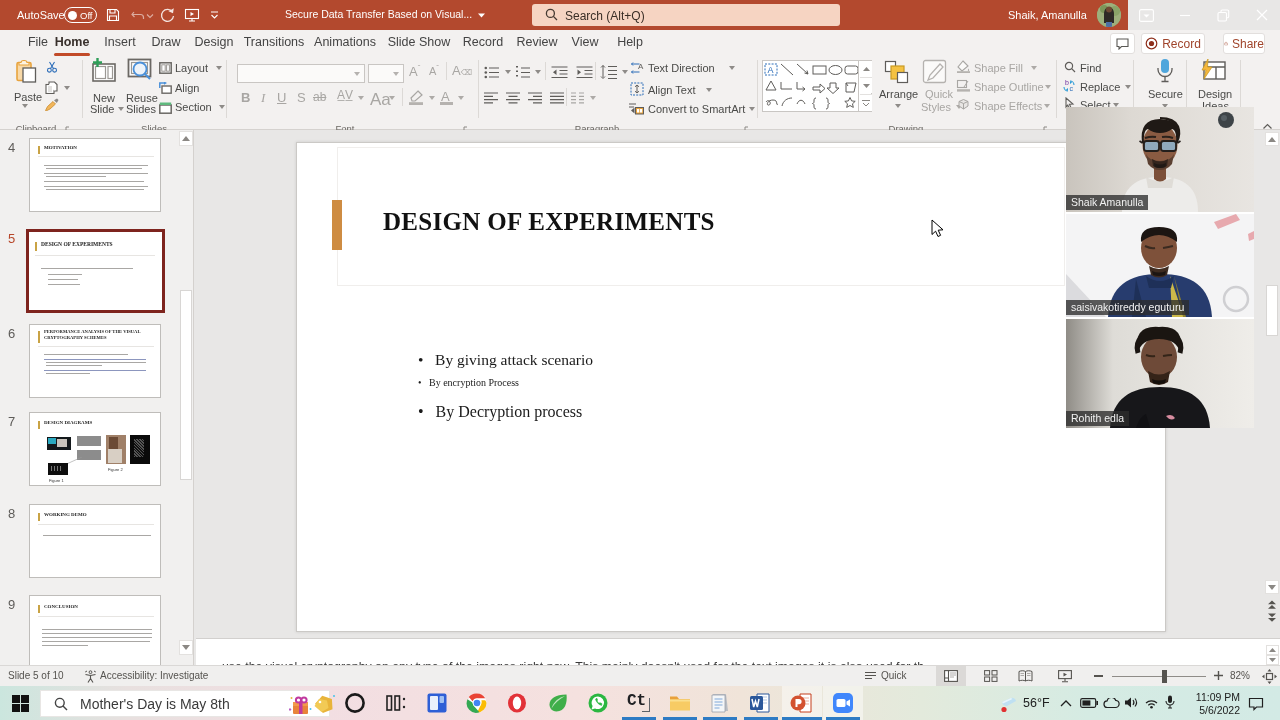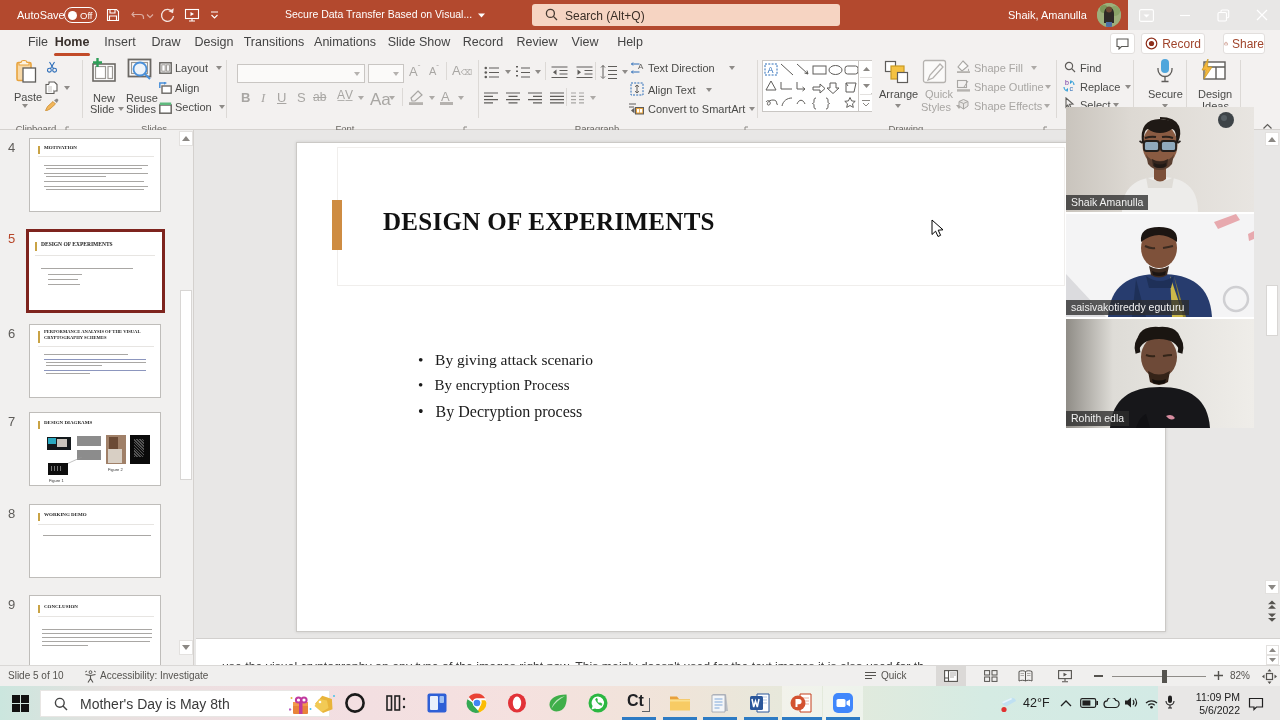--- a/index.html
+++ b/index.html
@@ -71,21 +71,21 @@
 
   
   #notes { left:196px; top:638px; width:1084px; height:27px; background:#fff; border-top:1px solid #D2D0CE; overflow:hidden; }
   #notes-l1 { position:absolute; left:7px; top:5px; font-size:12.3px; color:#3B3B3B; white-space:nowrap; }
   #notes-l2 { position:absolute; left:26px; top:21px; font-size:12.3px; color:#3B3B3B; white-space:nowrap; }
 
   
   #statusbar { left:0; top:665px; width:1280px; height:21px; background:#F0EFEE; border-top:1px solid #DAD8D6; font-size:10px; color:#55534F; }
 
   
-  #taskbar { left:0; top:686px; width:1158px; height:34px;
+  #taskbar { left:0; top:686px; width:1280px; height:34px;
     background:linear-gradient(90deg,#CBE6DE 0%,#E8E0DF 10%,#F2DEE2 25%,#F5E1DF 45%,#F0E4D9 58%,#E3EADC 72%,#D5EBE3 85%,#D3EAE5 100%);padding-left:12px; }
   #tb-search { position:absolute; left:40px; top:4px; width:290px; height:27px; background:#fff; border:1px solid #E8E6E4; display:flex; align-items:center; }
   #tb-search-text { font-size:14px; color:#3A3A3A; margin-left:12px; white-space:nowrap; }
   .tbicon { position:absolute; top:5px; width:24px; height:24px; }
   .tbcell-active { position:absolute; top:0; width:40px; height:34px; background:rgba(255,255,255,.45); }
   .underline { position:absolute; top:31px; height:3px; background:#2D7BC4; }
   #tray { position:absolute; left:0; top:0; width:1280px; height:720px; pointer-events:none; color:#202020; }
   .trayic { position:absolute; top:695px; }
   #clock { position:absolute; left:1190px; top:691px; width:50px; text-align:right; font-size:10.5px; color:#202020; line-height:13px; }
 
@@ -617,21 +617,21 @@
   </div>
 </div>
 <div id="panel-divider" class="abs"></div>
 
 <div id="canvas" class="abs" style="width:1084px">
   <div id="slide">
     <div class="abs" style="left:40px;top:4px;width:728px;height:139px;border:1px solid #F0EEEC"></div>
     <div class="abs" style="left:35px;top:57px;width:10px;height:50px;background:#CE8C42"></div>
     <div id="slide-title">DESIGN OF EXPERIMENTS</div>
     <div class="sb" style="left:121px;top:208px;font-size:15.5px">•&nbsp;&nbsp;&nbsp;<span>By giving attack scenario</span></div>
-    <div class="sb" style="left:121px;top:234px;font-size:15px">•&nbsp;&nbsp;&nbsp;<span>By encryption Process</span></div>
+    <div class="sb" style="left:121px;top:234px;font-size:10px">•&nbsp;&nbsp;&nbsp;<span>By encryption Process</span></div>
     <div class="sb" style="left:121px;top:260px;font-size:16px">•&nbsp;&nbsp;&nbsp;<span>By Decryption process</span></div>
   </div>
   <div class="abs" style="left:1068px;top:0;width:16px;height:508px">
     <div class="sbar-btn" style="left:1px;top:2px;width:14px;height:14px">
       <svg width="8" height="5" viewBox="0 0 8 5">
             <path d="M0 5 4 0 8 5z" fill="#8B8884"></path>
           </svg>
     </div>
     <div class="abs" style="left:2px;top:155px;width:12px;height:51px;background:#fff;border:1px solid #D8D6D4"></div>
     <div class="sbar-btn" style="left:1px;top:450px;width:14px;height:14px">
@@ -852,21 +852,21 @@
   <svg class="abs tbicon" style="left:546px" viewBox="0 0 24 24">
     <path d="M20.5 3.5 C21.5 12 19 20.5 10.5 20.5 C5.5 20.5 3.5 16.5 3.5 13.5 C3.5 8 9 3.5 20.5 3.5z" fill="#3FAE49"></path>
     <path d="M19 5 C13 6.5 8 10 5.5 17.5 C9 11.5 13.5 8 19 5z" fill="#BFE6C0"></path>
   </svg>
   <svg class="abs tbicon" style="left:586px" viewBox="0 0 24 24">
     <circle cx="12" cy="12" r="9.5" fill="#2BB741"></circle>
     <path d="M12 5.5a6.3 6.3 0 0 0-5.4 9.6L5.5 18.5l3.5-1a6.3 6.3 0 1 0 3-12z" fill="#fff"></path>
     <path d="M9.5 8.5c2 4 3.5 5 6 6l.5-1.8-2-1-1 .6c-1-.7-1.6-1.4-2-2.4l.6-.9-.9-2z" fill="#2BB741" stroke="#2BB741" stroke-width=".6"></path>
   </svg>
   <div class="abs tbicon" style="left:627px">
-    <div class="abs" style="left:0;top:1px;font-size:16px;font-weight:bold;color:#202124;font-family:Liberation Sans, sans-serif">Ct</div>
+    <div class="abs" style="left:0;top:1px;font-size:16px;font-weight:bold;color:#202124;font-family:Liberation Mono, monospace">Ct</div>
     <div class="abs" style="left:15px;top:7px;width:8px;height:14px;border:1.6px solid #5f6368;border-left:none;border-top:none"></div>
   </div>
   <svg class="abs tbicon" style="left:668px" viewBox="0 0 24 24">
     <path d="M2 5.5 h7 l2 2.5 h11 v3 h-20z" fill="#E9A13B"></path>
     <path d="M2 8.5h20V19.5H2z" fill="#F7CB64"></path>
     <path d="M2 8.5h20v2H2z" fill="#FADF8E"></path>
   </svg>
   <svg class="abs tbicon" style="left:708px" viewBox="0 0 24 24">
     <path d="M5 3 h13 l2 17 H7z" fill="#B9BDC4"></path>
     <path d="M4 4h13v17H4z" fill="#F4F6F8" stroke="#9aa0a8" stroke-width=".8"></path>
@@ -898,21 +898,21 @@
   <div class="underline" style="left:782px;width:40px"></div>
   <div class="underline" style="left:826px;width:34px"></div>
 </div>
 
 <div id="tray">
   <svg class="trayic" style="left:998px;top:693px;position:absolute" width="22" height="22" viewBox="0 0 22 22">
     <path d="M4 9 L13 5 a4 4 0 0 1 5 3 l-9 5 a4.5 4.5 0 0 1-5-4z" fill="#BFE0F2"></path>
     <path d="M4 9 L13 5 l1.5 1-9.5 4.5z" fill="#E8F4FB"></path>
     <circle cx="6" cy="16.5" r="2.6" fill="#E03131"></circle>
   </svg>
-  <div class="abs" style="left:1023px;top:696px;font-size:12.5px;color:#202020">42°F</div>
+  <div class="abs" style="left:1023px;top:696px;font-size:12.5px;color:#202020">56°F</div>
   <svg class="trayic" style="left:1060px;top:699px;position:absolute" width="12" height="8" viewBox="0 0 12 8">
     <path d="M1 7 6 2l5 5" fill="none" stroke="#202020" stroke-width="1.3"></path>
   </svg>
   <svg class="trayic" style="left:1080px;top:698px;position:absolute" width="18" height="10" viewBox="0 0 18 10">
     <rect x=".7" y=".7" width="15" height="8.6" rx="1.5" fill="none" stroke="#202020" stroke-width="1.2"></rect>
     <rect x="2.4" y="2.4" width="8" height="5.2" fill="#202020"></rect>
     <rect x="16.4" y="3" width="1.6" height="4" fill="#202020"></rect>
   </svg>
   <svg class="trayic" style="left:1103px;top:698px;position:absolute" width="17" height="11" viewBox="0 0 17 11">
     <path d="M4.5 9.5a3.3 3.3 0 0 1-.4-6.6 4.5 4.5 0 0 1 8.6-.6 3.6 3.6 0 0 1-.4 7.2z" fill="none" stroke="#202020" stroke-width="1.2"></path>

